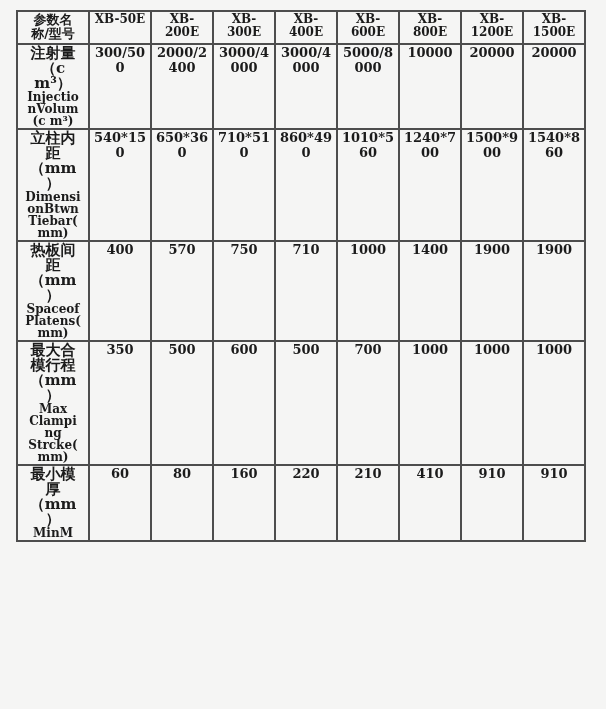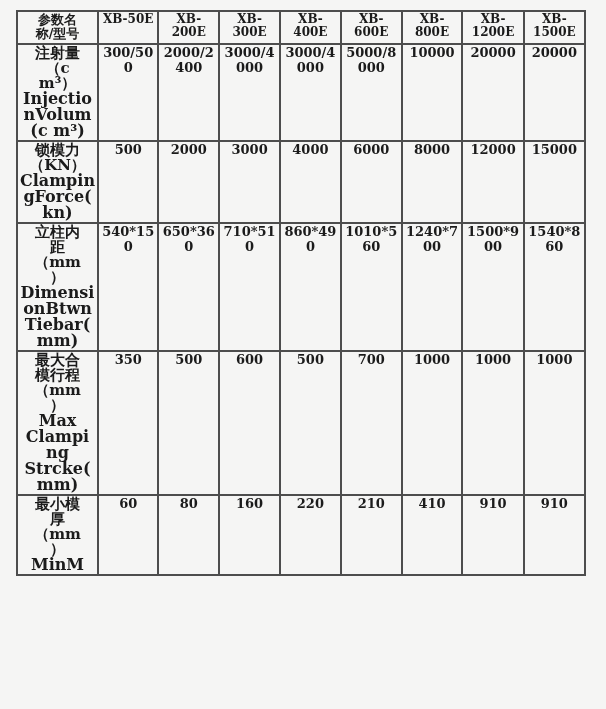--- a/index.html
+++ b/index.html
@@ -51,21 +51,21 @@
   }
   .zh {
     display: block;
     white-space: pre-line;
     font-size: 15px;
     line-height: 1.0;
   }
   .en {
     display: block;
     white-space: pre-line;
-    font-size: 16px;
+    font-size: 12px;
     line-height: 1.0;
   }
   
   tbody tr:nth-child(6) .zh { font-size: 15px; text-decoration: underline; }
   tbody tr:nth-child(6) .en { font-size: 14px; }
   tbody tr:nth-child(7) .zh { font-size: 15px; margin-top: 20px; }
   tbody tr:nth-child(7) .en { font-size: 15px; }
 </style>
 </head>
 <body>
@@ -111,57 +111,59 @@
         <td class="val">2000/2400</td>
         <td class="val">3000/4000</td>
         <td class="val">3000/4000</td>
         <td class="val">5000/8000</td>
         <td class="val">10000</td>
         <td class="val">20000</td>
         <td class="val">20000</td>
       </tr>
       <tr>
         <td class="param">
-          <span class="zh">锁模力
-（KN）</span>
-          <span class="en">Clampin
-gForce(
-kn)</span>
-        </td>
-        <td class="val">500</td>
-        <td class="val">2000</td>
-        <td class="val">3000</td>
-        <td class="val">4000</td>
-        <td class="val">6000</td>
-        <td class="val">8000</td>
-        <td class="val">12000</td>
-        <td class="val">15000</td>
-      </tr>
-      <tr>
-        <td class="param">
           <span class="zh">立柱内
 距
 （mm
 ）</span>
           <span class="en">Dimensi
 onBtwn
 Tiebar(
 mm)</span>
         </td>
         <td class="val">540*150</td>
         <td class="val">650*360</td>
         <td class="val">710*510</td>
         <td class="val">860*490</td>
         <td class="val">1010*560</td>
         <td class="val">1240*700</td>
         <td class="val">1500*900</td>
         <td class="val">1540*860</td>
       </tr>
       <tr>
         <td class="param">
+          <span class="zh">热板间
+距
+（mm
+）</span>
+          <span class="en">Spaceof
+Platens(
+mm)</span>
+        </td>
+        <td class="val">400</td>
+        <td class="val">570</td>
+        <td class="val">750</td>
+        <td class="val">710</td>
+        <td class="val">1000</td>
+        <td class="val">1400</td>
+        <td class="val">1900</td>
+        <td class="val">1900</td>
+      </tr>
+      <tr>
+        <td class="param">
           <span class="zh">最大合
 模行程
 （mm
 ）</span>
           <span class="en">Max
 Clampi
 ng
 Strcke(
 mm)</span>
         </td>

